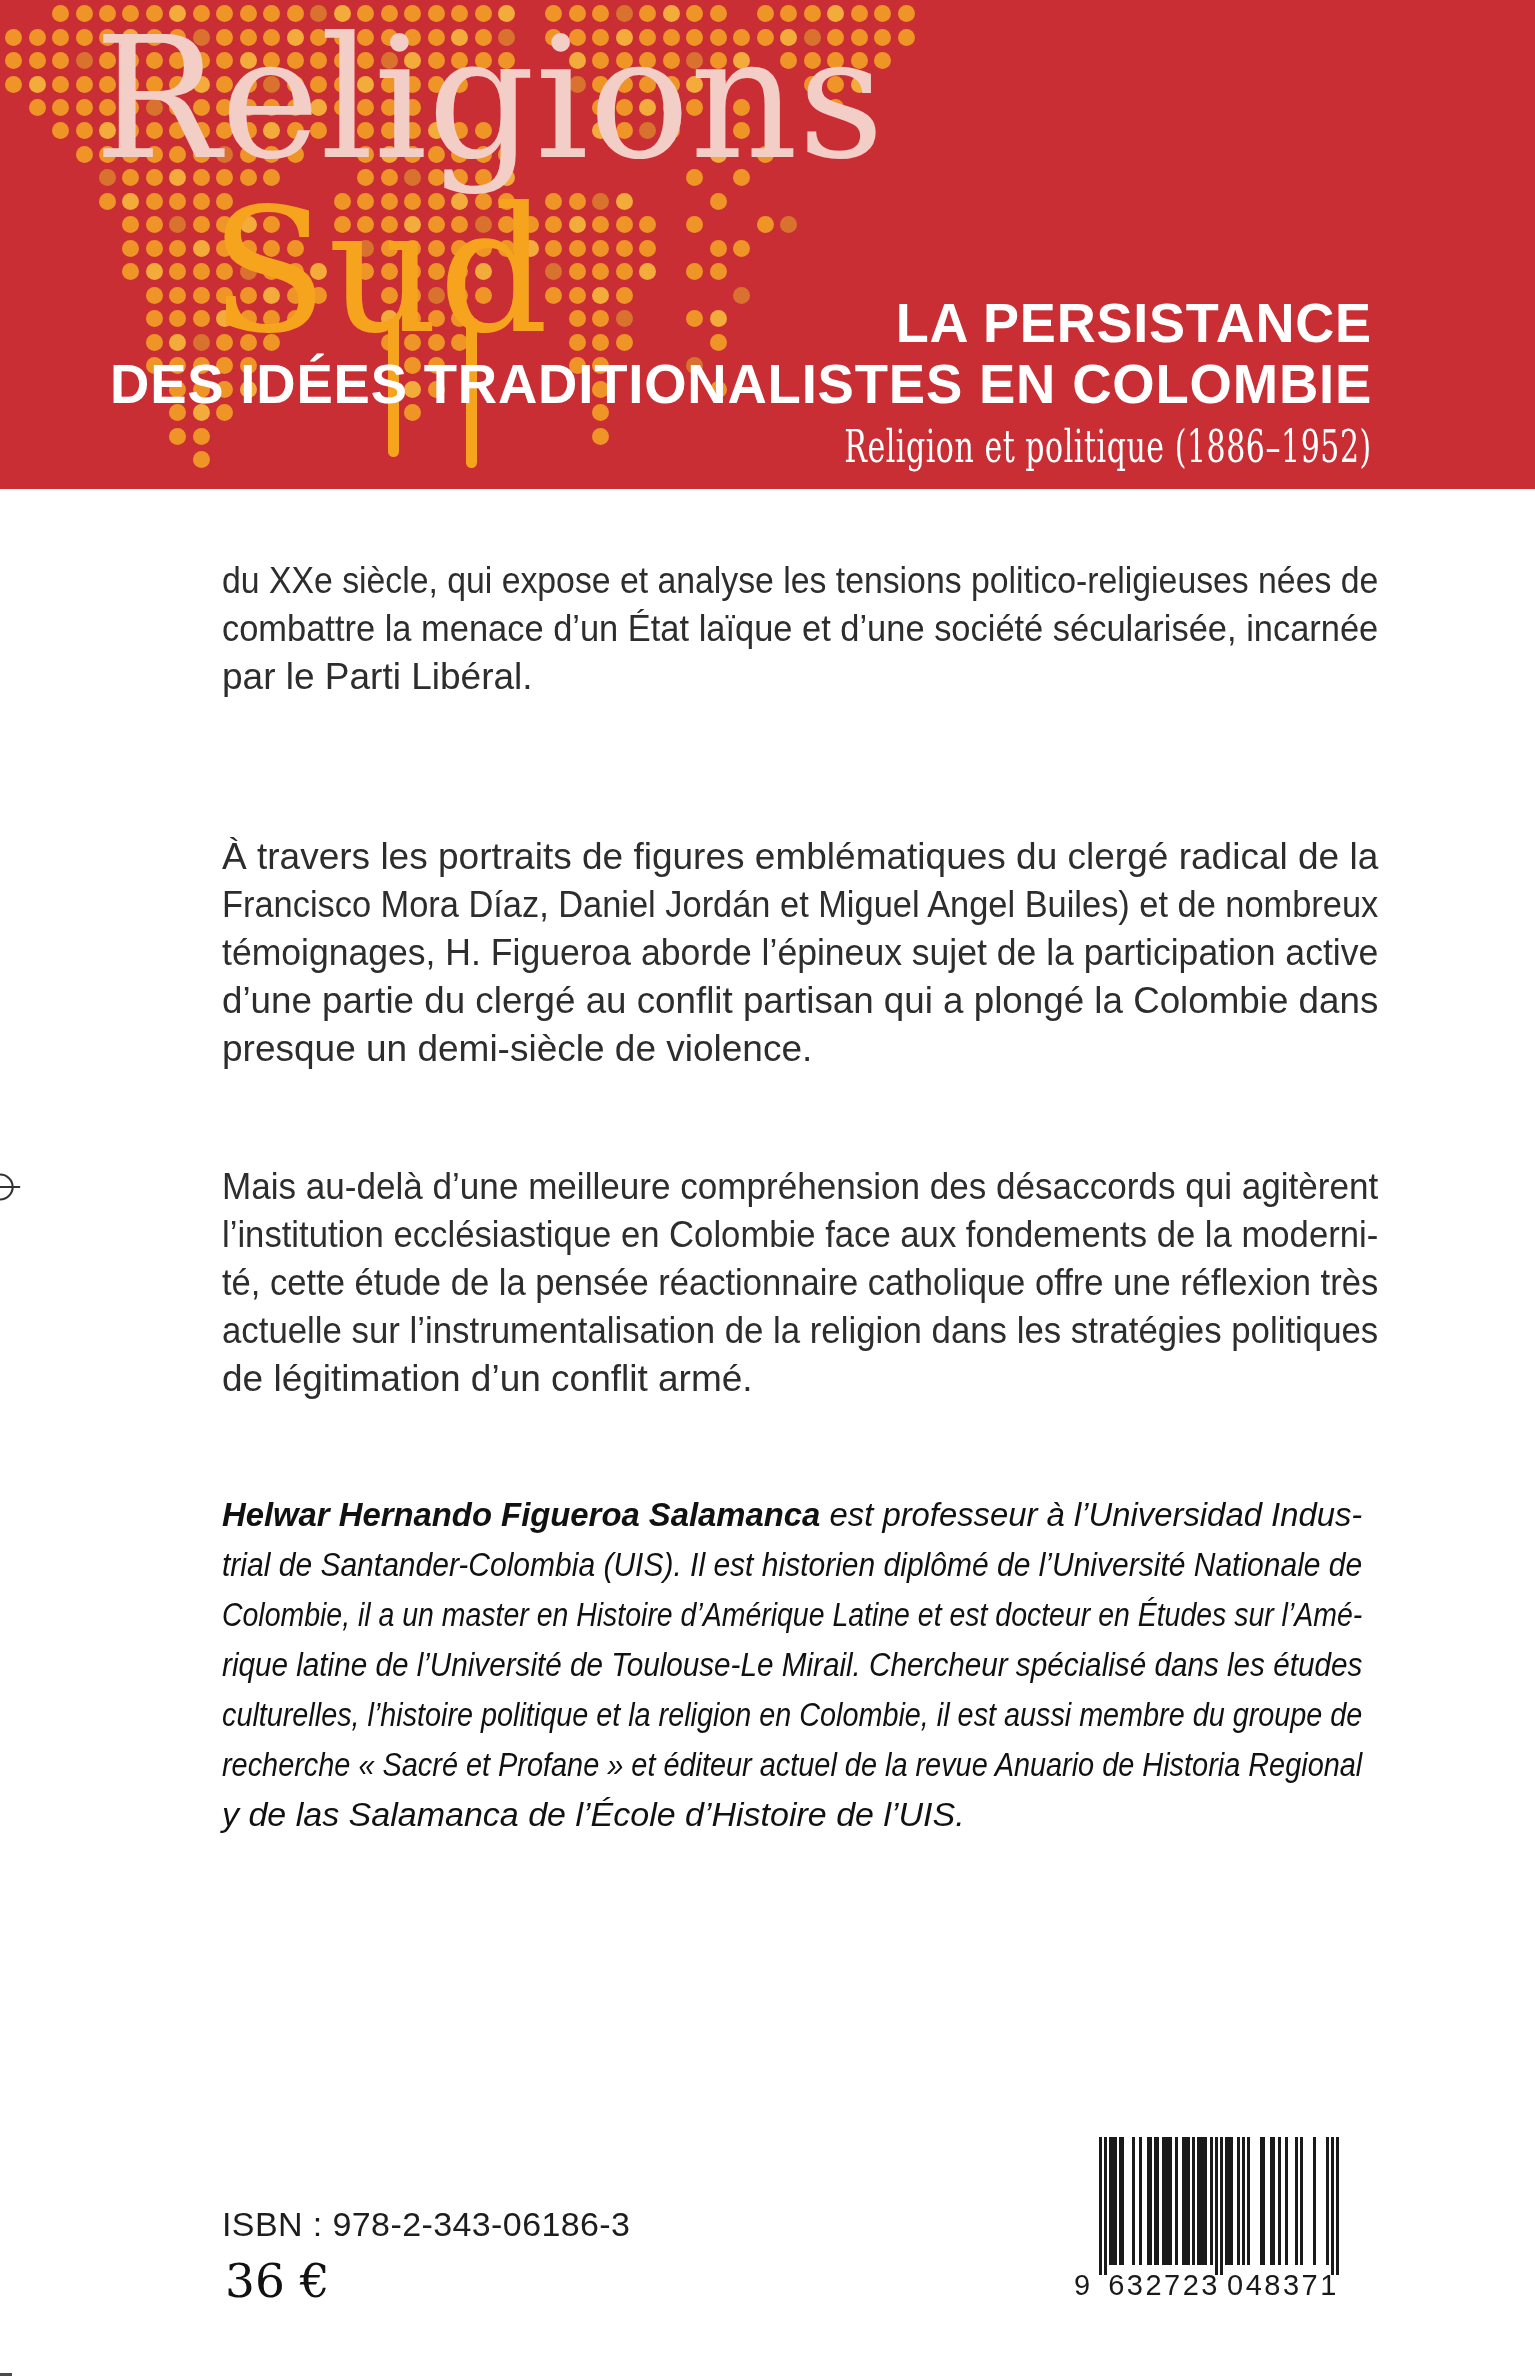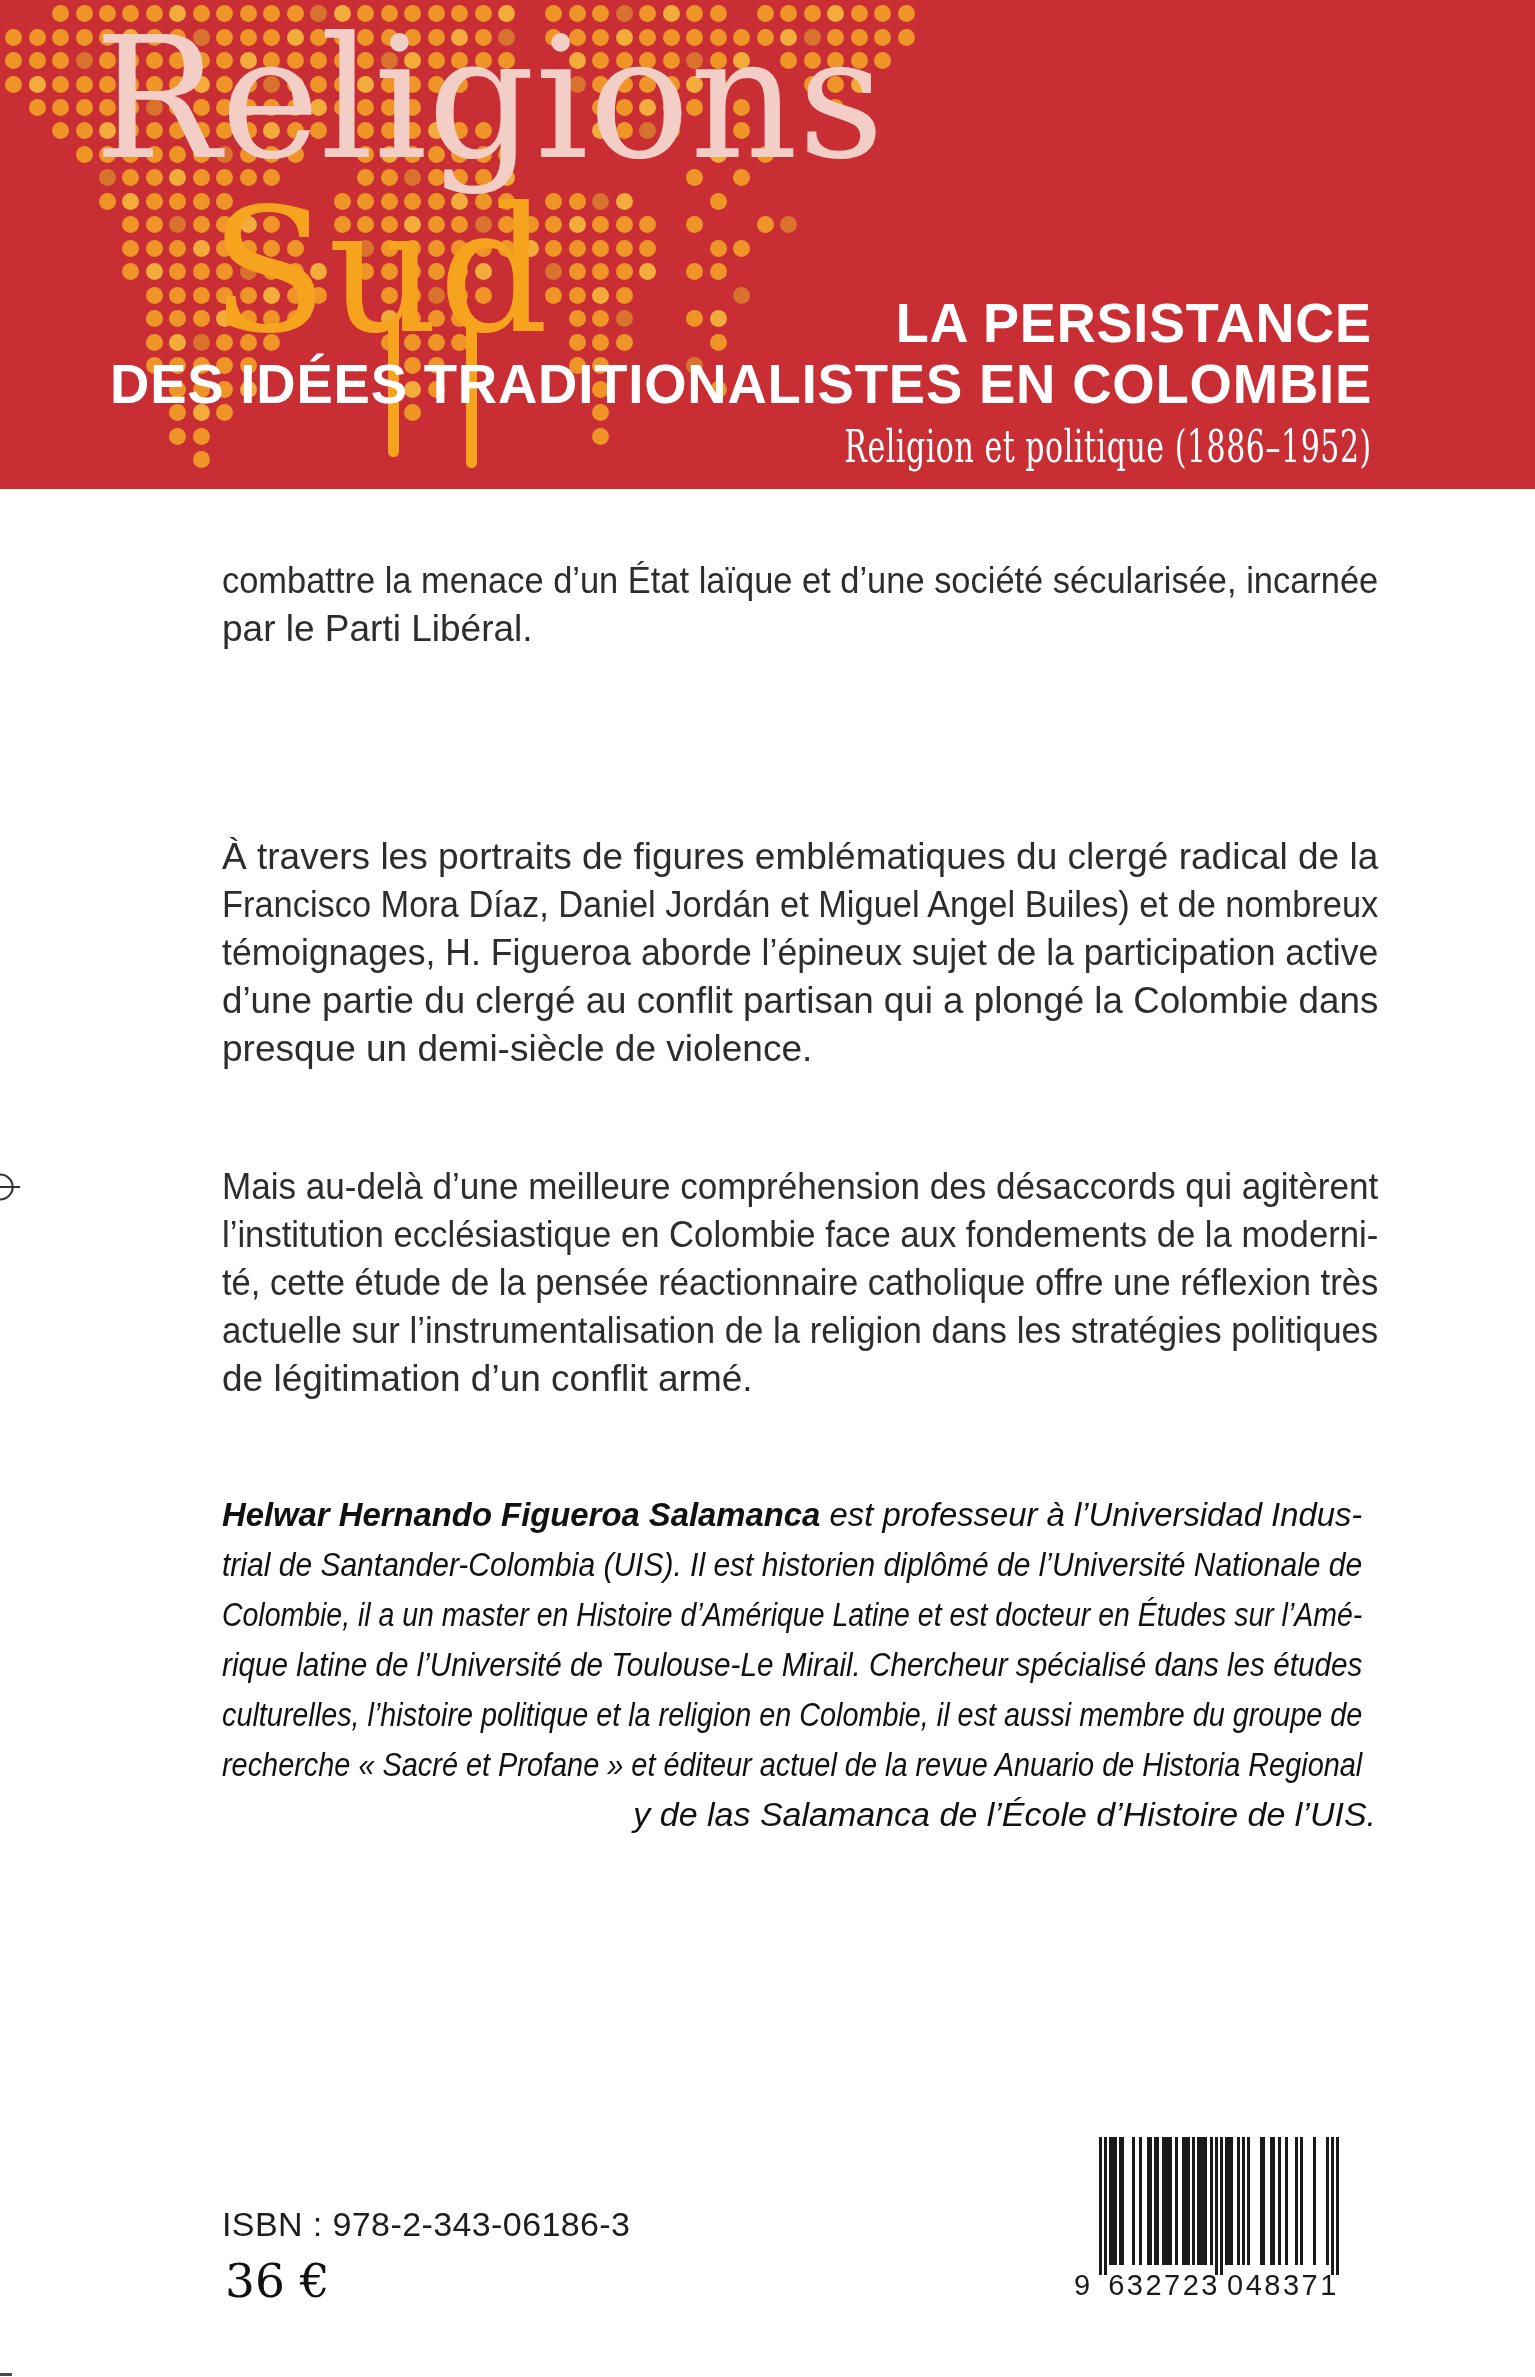--- a/index.html
+++ b/index.html
@@ -25,21 +25,21 @@
                  font-weight:normal; font-size:45px; line-height:45px; white-space:nowrap; letter-spacing:0.8px; }
   .fitR { transform-origin:right center; display:inline-block; }
   .fitL { transform-origin:left center; display:inline-block; }
 
   
   .para { position:absolute; left:222px; width:1154px; color:#2d2d2d;
           font-size:37px; font-weight:300; }
   .para .line { display:block; height:48px; line-height:48px; white-space:nowrap; }
   .bio  { position:absolute; left:222px; width:1154px; color:#111111;
           font-size:34px; font-style:italic; font-weight:300; }
-  .bio .line { display:block; height:50px; line-height:50px; white-space:nowrap;text-align:right; }
+  .bio .line { display:block; height:50px; line-height:50px; white-space:nowrap; }
   .bio b { font-weight:bold; }
 
   
   .isbn  { position:absolute; left:222px; top:2205px; font-size:34px; font-weight:300;
            color:#1d1d1d; letter-spacing:0.4px; white-space:nowrap; }
   .price { position:absolute; left:225px; top:2253px; font-family:"DejaVu Serif","Liberation Serif",serif;
            font-size:47px; color:#111111; white-space:nowrap; }
 
   .barcode { position:absolute; left:1099px; top:2137px; width:239px; height:159px; }
   .bc-bar  { position:absolute; top:0; background:#1a1a1a; }
@@ -452,20 +452,21 @@
 
     <div class="title-block">
       <span class="title-line"><span class="fitR" style="transform: scaleX(0.982159);">LA PERSISTANCE</span></span>
       <span class="title-line title-line2"><span class="fitR" style="transform: scaleX(0.990556);">DES IDÉES TRADITIONALISTES EN COLOMBIE</span></span>
       <span style="display:block;"><span class="subtitle fitR" style="transform: scaleX(0.667138);">Religion et politique (1886–1952)</span></span>
     </div>
   </div>
 
   <div>
       <div class="para" style="top: 557px;">
+        <span class="line"><span class="fitL" style="transform: scaleX(0.912598);">du XXe siècle, qui expose et analyse les tensions politico-religieuses nées de</span></span>
         <span class="line"><span class="fitL" style="transform: scaleX(0.930724);">combattre la menace d’un État laïque et d’une société sécularisée, incarnée</span></span>
         <span class="line"><span class="fitL">par le Parti Libéral.</span></span>
       </div>
       <div class="para" style="top: 833px;">
         <span class="line"><span class="fitL" style="transform: scaleX(1.0004);">À travers les portraits de figures emblématiques du clergé radical de la</span></span>
         <span class="line"><span class="fitL" style="transform: scaleX(0.929299);">Francisco Mora Díaz, Daniel Jordán et Miguel Angel Builes) et de nombreux</span></span>
         <span class="line"><span class="fitL" style="transform: scaleX(0.960961);">témoignages, H. Figueroa aborde l’épineux sujet de la participation active</span></span>
         <span class="line"><span class="fitL" style="transform: scaleX(0.993172);">d’une partie du clergé au conflit partisan qui a plongé la Colombie dans</span></span>
         <span class="line"><span class="fitL">presque un demi-siècle de violence.</span></span>
       </div>

